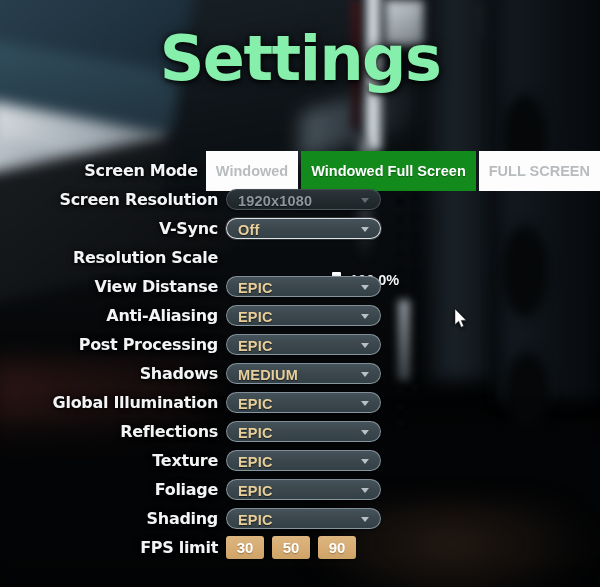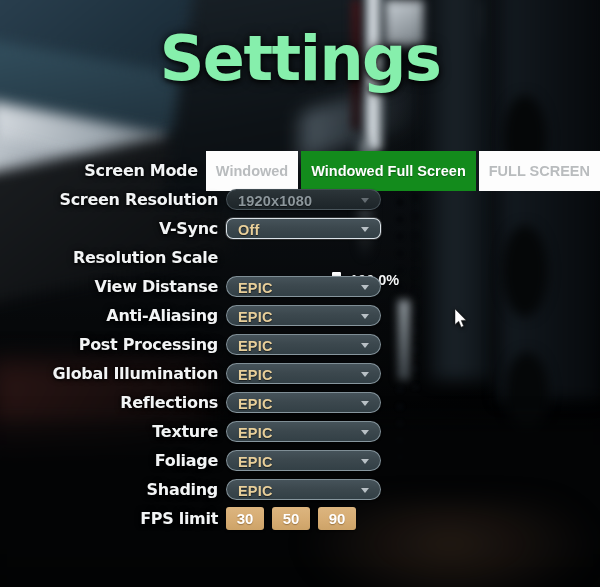--- a/index.html
+++ b/index.html
@@ -290,21 +290,20 @@
   .dd.disabled {
     background: linear-gradient(to bottom, #2c3539 0%, #242c30 50%, #1d2529 100%);
     border-color: rgba(120,135,145,0.40);
   }
   .dd.disabled .val { color: #8d979c; }
   .dd.disabled .arrow { border-top-color: #7f888d; opacity: 0.7; }
   
   .dd.focused {
     border-color: rgba(232,240,245,0.92);
     box-shadow: 0 0 0 1px rgba(255,255,255,0.16), 0 1px 2px rgba(0,0,0,0.6);
-    border-radius: 7px;
   }
 
   
   .sliderwrap {
     position: relative;
     width: 155px;
     height: 23px;
     display: flex;
     align-items: center;
     margin-top: 44px;
@@ -470,20 +469,29 @@
     <div class="row">
       <div class="lbl">Post Processing</div>
       <div class="ctl">
         <div class="dd">
           <span class="val">EPIC</span>
           <span class="arrow"></span>
         </div>
       </div>
     </div>
 
+    <div class="row">
+      <div class="lbl">Shadows</div>
+      <div class="ctl">
+        <div class="dd">
+          <span class="val">MEDIUM</span>
+          <span class="arrow"></span>
+        </div>
+      </div>
+    </div>
 
     <div class="row">
       <div class="lbl">Global Illumination</div>
       <div class="ctl">
         <div class="dd">
           <span class="val">EPIC</span>
           <span class="arrow"></span>
         </div>
       </div>
     </div>

